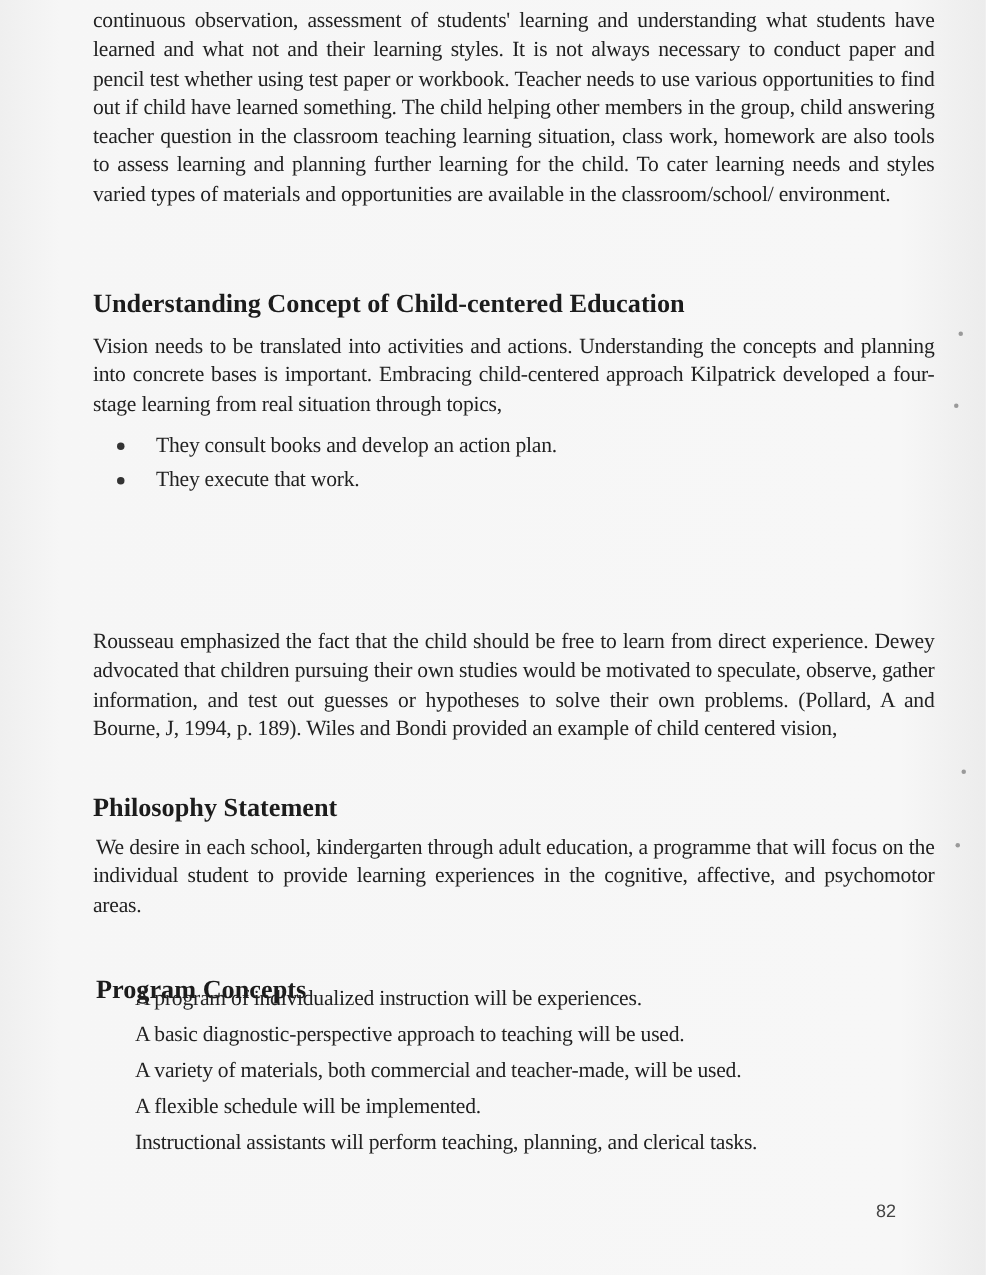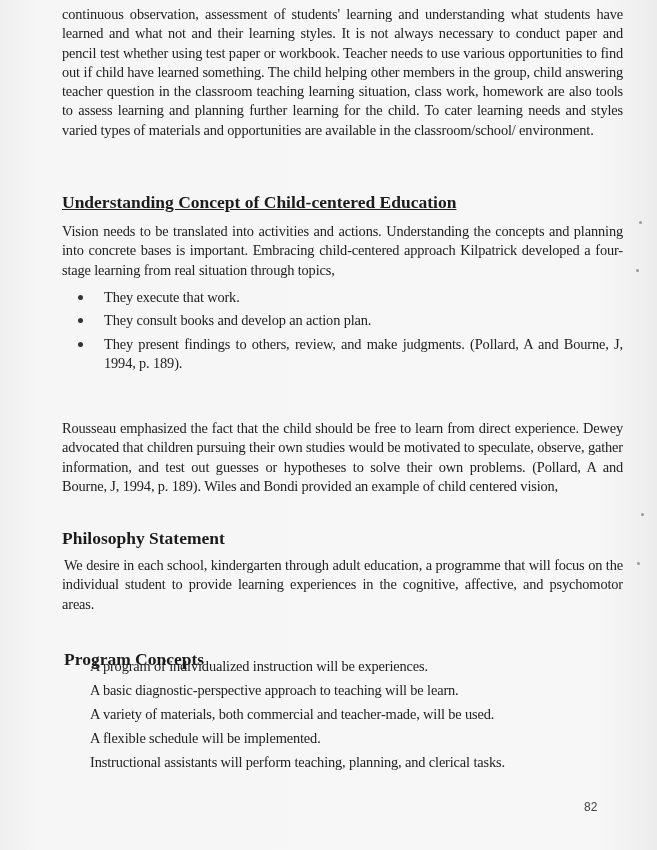--- a/index.html
+++ b/index.html
@@ -104,50 +104,46 @@
     }
   </style>
 </head>
 <body>
 
 <div class="page">
   <div class="content">
 
     <p class="para" style="top:5px;">continuous observation, assessment of students' learning and understanding what students have learned and what not and their learning styles. It is not always necessary to conduct paper and pencil test whether using test paper or workbook. Teacher needs to use various opportunities to find out if child have learned something. The child helping other members in the group, child answering teacher question in the classroom teaching learning situation, class work, homework are also tools to assess learning and planning further learning for the child. To cater learning needs and styles varied types of materials and opportunities are available in the classroom/school/ environment.</p>
 
-    <h2 class="heading" style="top:191px; margin:0;text-decoration:underline;">Understanding Concept of Child-centered Education</h2>
+    <h2 class="heading" style="top:191px; margin:0;">Understanding Concept of Child-centered Education</h2>
 
     <p class="para" style="top:222px;">Vision needs to be translated into activities and actions. Understanding the concepts and planning into concrete bases is important. Embracing child-centered approach Kilpatrick developed a four-stage learning from real situation through topics,</p>
 
     <ul class="bullets" style="top:288px;">
       <li>
         <span class="dot"></span>
-        <span>They execute that work.</span>
-      </li>
-      <li>
-        <span class="dot"></span>
         <span>They consult books and develop an action plan.</span>
       </li>
       <li>
         <span class="dot"></span>
-        <span>They present findings to others, review, and make judgments. (Pollard, A and Bourne, J, 1994, p. 189).</span>
+        <span>They execute that work.</span>
       </li>
     </ul>
 
     <p class="para" style="top:419px;">Rousseau emphasized the fact that the child should be free to learn from direct experience. Dewey advocated that children pursuing their own studies would be motivated to speculate, observe, gather information, and test out guesses or hypotheses to solve their own problems. (Pollard, A and Bourne, J, 1994, p. 189). Wiles and Bondi provided an example of child centered vision,</p>
 
     <h2 class="heading" style="top:527px; margin:0;">Philosophy Statement</h2>
 
     <p class="para" style="top:556px; text-indent:2px;">We desire in each school, kindergarten through adult education, a programme that will focus on the individual student to provide learning experiences in the cognitive, affective, and psychomotor areas.</p>
 
     <h2 class="heading" style="top:648px; left:2px; margin:0;">Program Concepts</h2>
 
     <ul class="concepts">
       <li>A program of individualized instruction will be experiences.</li>
-      <li>A basic diagnostic-perspective approach to teaching will be learn.</li>
+      <li>A basic diagnostic-perspective approach to teaching will be used.</li>
       <li>A variety of materials, both commercial and teacher-made, will be used.</li>
       <li>A flexible schedule will be implemented.</li>
       <li>Instructional assistants will perform teaching, planning, and clerical tasks.</li>
     </ul>
   </div>
 
   <div class="page-number">82</div>
 
   <span class="speck" style="left:639px; top:221px;"></span>
   <span class="speck" style="left:636px; top:269px;"></span>

